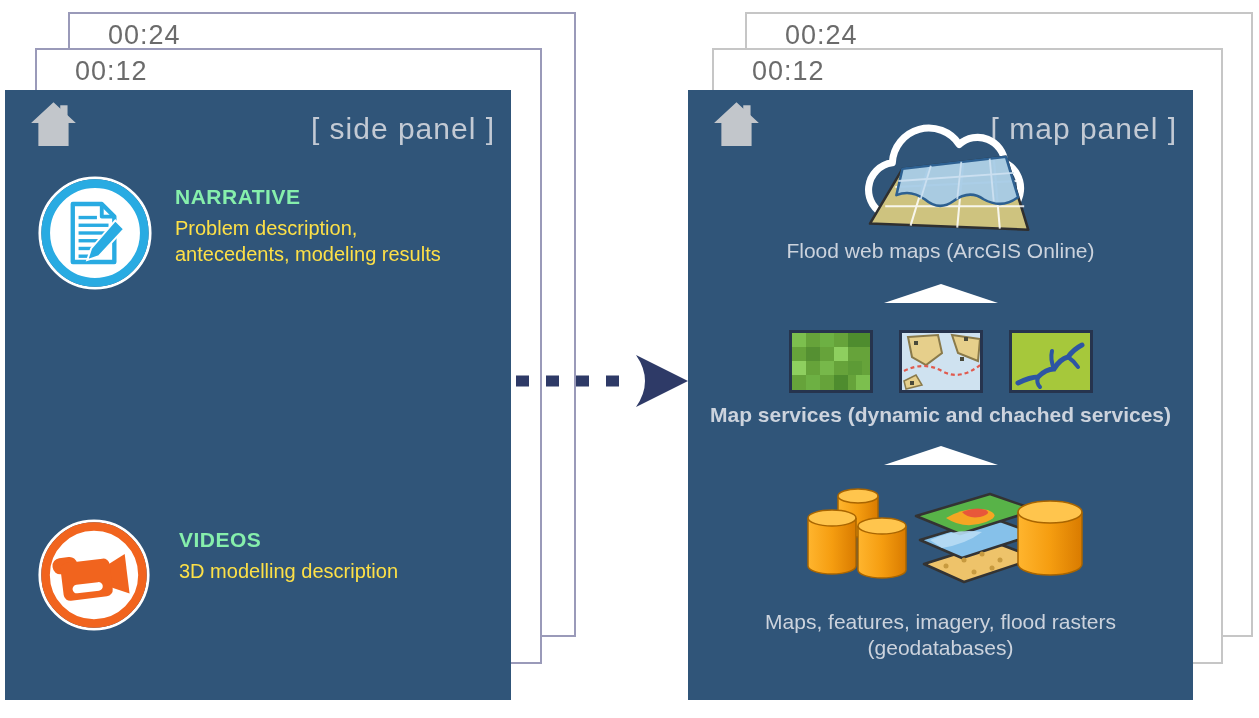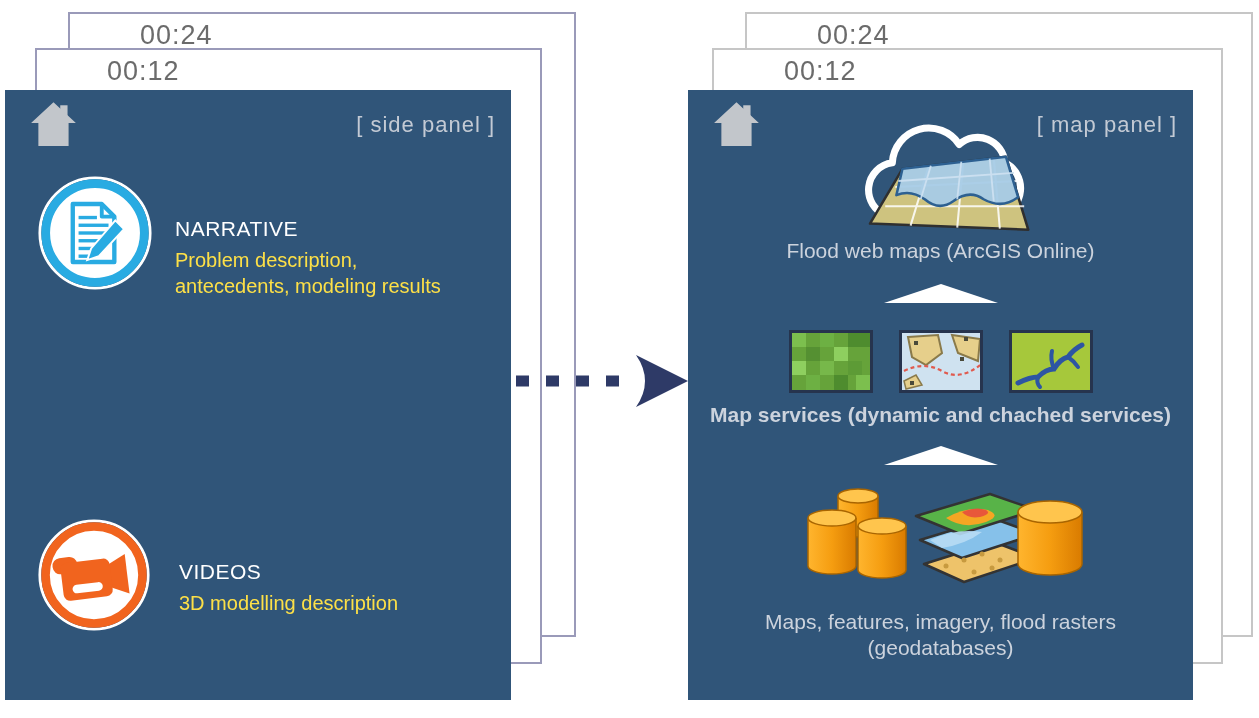--- a/index.html
+++ b/index.html
@@ -4,42 +4,42 @@
 <style>
   * { margin:0; padding:0; box-sizing:border-box; }
   html,body { width:1259px; height:718px; background:#ffffff; overflow:hidden;
     font-family:"Liberation Sans", sans-serif; }
   .stage { position:relative; width:1259px; height:718px; }
 
   
   .card { position:absolute; background:#ffffff; }
   .card.l { border:2px solid #9a9ab9; }
   .card.r { border:2px solid #c6c6c6; }
-  .card-time { font-size:27px; color:#6b6b6b; padding:6px 0 0 38px; letter-spacing:1px;margin-left:32px; }
+  .card-time { font-size:27px; color:#6b6b6b; padding:6px 0 0 38px; letter-spacing:1px; }
 
   .lcard-back { left:68px; top:12px; width:508px; height:625px; z-index:1; }
   .lcard-mid  { left:35px; top:48px; width:507px; height:616px; z-index:2; }
   .rcard-back { left:745px; top:12px; width:508px; height:625px; z-index:1; }
   .rcard-mid  { left:712px; top:48px; width:511px; height:616px; z-index:2; }
 
   
   .panel { position:absolute; top:90px; width:506px; height:610px;
     background:#305579; z-index:3; }
   .panel-left  { left:5px; }
   .panel-right { left:688px; width:505px; }
 
   .panel-header { position:absolute; top:10px; left:24px; right:16px;
     display:flex; justify-content:space-between; align-items:flex-start; }
-  .panel-label { margin-top:12px; font-size:22px; color:#c3cad4; letter-spacing:1px; }
+  .panel-label { margin-top:12px; font-size:30px; color:#c3cad4; letter-spacing:1px; }
 
   
   .feature { position:absolute; left:32px; display:flex; gap:22px; align-items:flex-start; cursor:pointer; }
   .f1 { top:85px; } .f2 { top:252px; } .f3 { top:428px;gap:28px; }
   .feature-text { margin-top:10px; }
-  .feature-title { font-size:21px; font-weight:400; color:#ffffff; letter-spacing:0.5px;margin-top:32px; }
+  .feature-title { font-size:21px; font-weight:700; color:#86efac; letter-spacing:0.5px; }
   .feature-desc { margin-top:6px; font-size:20px; color:#fde047; line-height:1.3; }
   .w285 { width:292px; } .w260 { width:260px; } .w300 { width:300px; }
 
   
   .tier-abs { position:absolute; left:0; right:0; text-align:center; }
   .cloud-wrap { top:20px; }
   .cap { font-size:21px; color:#ccd3dd; line-height:1.25; }
   .cap1 { top:148px; }
   .cap2 { top:312px;font-weight:bold; }
   .cap3 { top:502px; }

